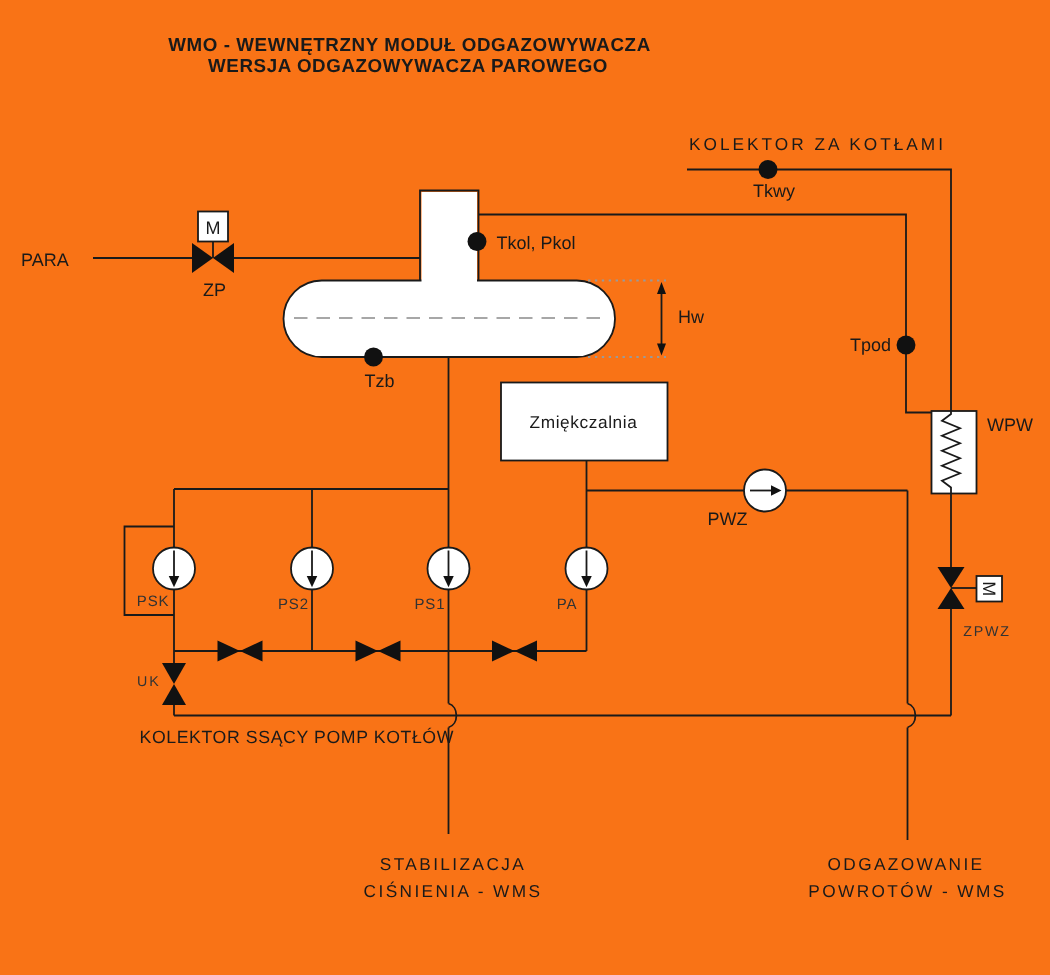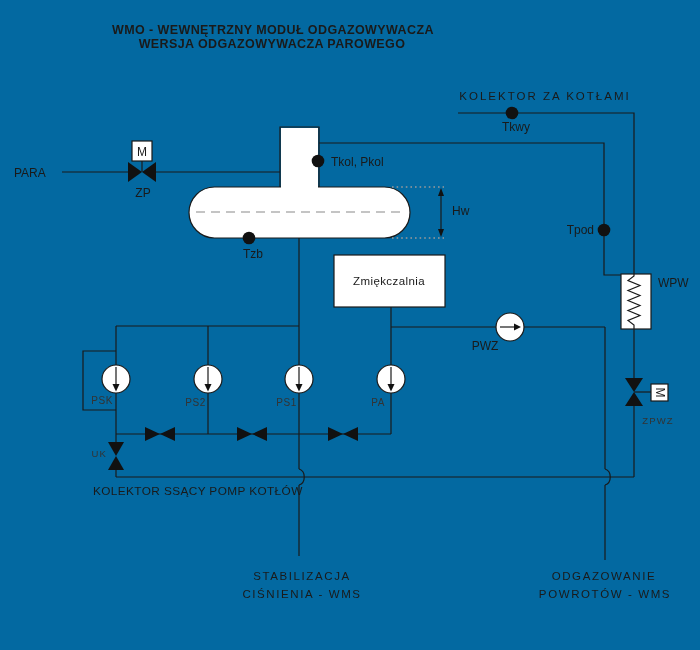--- a/index.html
+++ b/index.html
@@ -1,16 +1,16 @@
 <!DOCTYPE html>
 <html><head>
 <meta charset="utf-8">
 <style>
   html,body{margin:0;padding:0;background:#fff;}
-  .stage{position:relative;width:700px;height:650px;background:#0369a1;overflow:hidden;}
+  .stage{position:relative;width:700px;height:650px;background:#f97316;overflow:hidden;}
   svg{display:block;}
   text{font-family:"Liberation Sans","DejaVu Sans",sans-serif;fill:#1a1a1a;}
   .t-title{font-size:12.5px;font-weight:600;letter-spacing:.4px;}
   .t-lbl{font-size:12px;}
   .t-wide{font-size:11.5px;letter-spacing:2px;}
   .t-med{font-size:11.5px;letter-spacing:.4px;}
   .t-coll{font-size:11.8px;letter-spacing:.4px;font-weight:500;}
   .t-bot{font-size:11.5px;letter-spacing:1.6px;}
   .t-pump{font-size:10px;letter-spacing:.6px;fill:#333;}
   .t-tiny{font-size:9.5px;letter-spacing:1.2px;fill:#333;}

